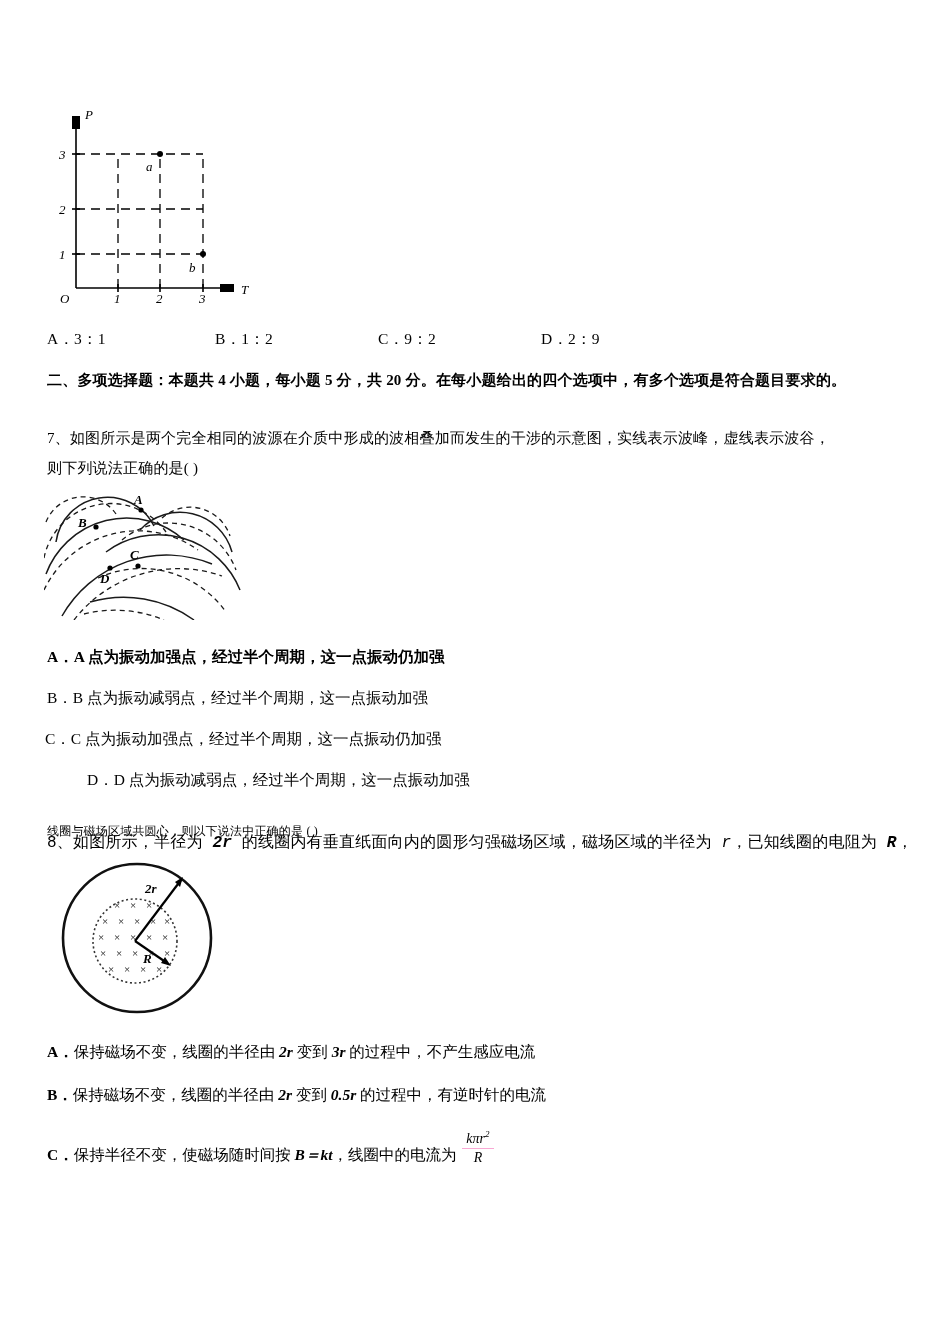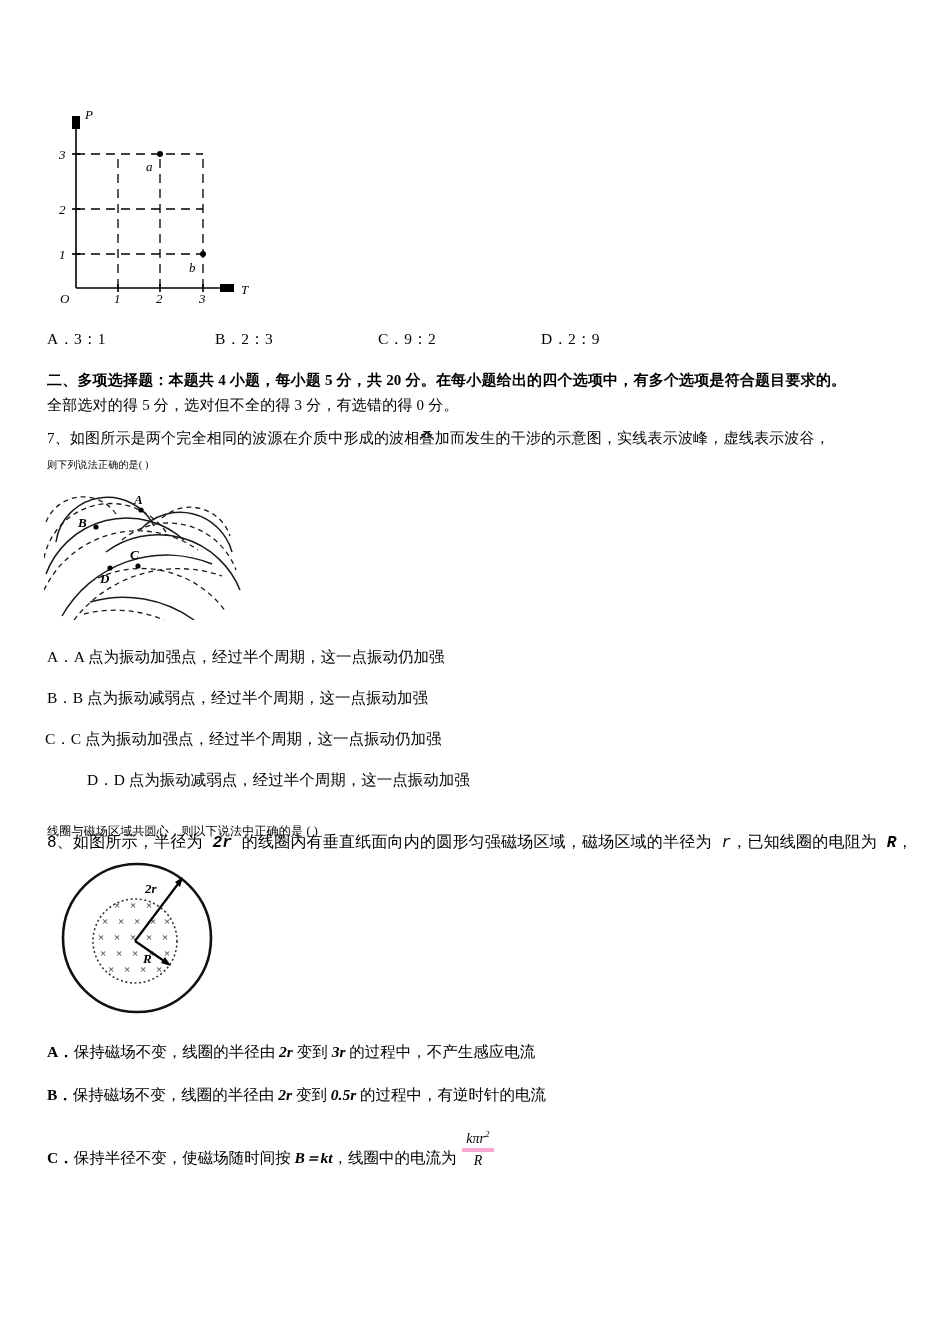--- a/index.html
+++ b/index.html
@@ -76,21 +76,21 @@
     text-align: center;
     margin: 0 2px;
     position: relative;
     top: -6px;
   }
   .frac .num {
     display: block;
     font-style: italic;
     font-size: 14px;
     padding: 0 4px 1px 4px;
-    border-bottom: 4px solid #f9a8d4;
+    border-bottom: 1px solid #f9a8d4;
     line-height: 1.2;
     text-align: right;
   }
   .frac .den {
     display: block;
     font-style: italic;
     font-size: 14px;
     padding-top: 1px;
     line-height: 1.2;
   }
@@ -157,29 +157,28 @@
       <text class="axlbl" x="66" y="207">1</text>
       <text class="axlbl" x="108" y="207">2</text>
       <text class="axlbl" x="151" y="207">3</text>
 
       <text class="ptlbl" x="98" y="75">a</text>
       <text class="ptlbl" x="141" y="176">b</text>
     </svg>
   </div>
 
   <div class="txt" style="left:47px; top:327px;">A．3：1</div>
-  <div class="txt" style="left:215px; top:327px;">B．2：3</div>
+  <div class="txt" style="left:215px; top:327px;">B．1：2</div>
   <div class="txt" style="left:378px; top:327px;">C．9：2</div>
   <div class="txt" style="left:541px; top:327px;">D．2：9</div>
 
   <div class="txt" style="left:47px; top:369px; font-size:15px;font-weight:bold;">二、多项选择题：本题共 4 小题，每小题 5 分，共 20 分。在每小题给出的四个选项中，有多个选项是符合题目要求的。</div>
-  <div class="txt" style="left:47px; top:394px; font-size:15px;">全部选对的得 5 分，选对但不全的得 3 分，有选错的得 0 分。</div>
 
   <div class="txt" style="left:47px; top:427px; font-size:15px;">7、如图所示是两个完全相同的波源在介质中形成的波相叠加而发生的干涉的示意图，实线表示波峰，虚线表示波谷，</div>
-  <div class="txt" style="left:47px; top:457px; font-size:10px;">则下列说法正确的是(          )</div>
+  <div class="txt" style="left:47px; top:457px; font-size:15px;">则下列说法正确的是(          )</div>
 
   <div id="fig-interference">
     <svg width="200" height="142" viewBox="0 0 200 142">
 
       <g fill="none" stroke="#1a1a1a" stroke-width="1.5">
         <path d="M 12,64 A 52,52 0 0 1 110,48"></path>
         <path d="M 2,96 A 86,86 0 0 1 140,62"></path>
         <path d="M 18,138 A 120,120 0 0 1 168,86"></path>
       </g>
 
@@ -208,21 +207,21 @@
       <circle cx="94" cy="88" r="2.6" fill="#000"></circle>
       <circle cx="66" cy="90" r="2.6" fill="#000"></circle>
 
       <text class="figlbl" x="90" y="26">A</text>
       <text class="figlbl" x="34" y="49">B</text>
       <text class="figlbl" x="86" y="81">C</text>
       <text class="figlbl" x="56" y="105">D</text>
     </svg>
   </div>
 
-  <div class="opt" style="left:47px; top:647px;">A．A 点为振动加强点，经过半个周期，这一点振动仍加强</div>
+  <div class="opt" style="left:47px; top:647px;font-weight:bold;">A．A 点为振动加强点，经过半个周期，这一点振动仍加强</div>
   <div class="opt" style="left:47px; top:688px;">B．B 点为振动减弱点，经过半个周期，这一点振动加强</div>
   <div class="opt" style="left:45px; top:729px;">C．C 点为振动加强点，经过半个周期，这一点振动仍加强</div>
   <div class="opt" style="left:47px; top:770px;margin-left:40px;">D．D 点为振动减弱点，经过半个周期，这一点振动加强</div>
 
   <div class="txt" style="left:47px; top:831px; font-size:16px;font-family:Liberation Mono, monospace;">
     <span>8、如图所示，半径为 </span><b class="mi">2r</b><span> 的线圈内有垂直纸面向内的圆形匀强磁场区域，磁场区域的半径为 </span><i class="mi">r</i><span>，已知线圈的电阻为 </span><b class="mi">R</b><span>，</span>
   </div>
   <div class="txt" style="left:47px; top:822px; font-size:12px;">线圈与磁场区域共圆心，则以下说法中正确的是    (    )</div>
 
   <div id="fig-coil">

